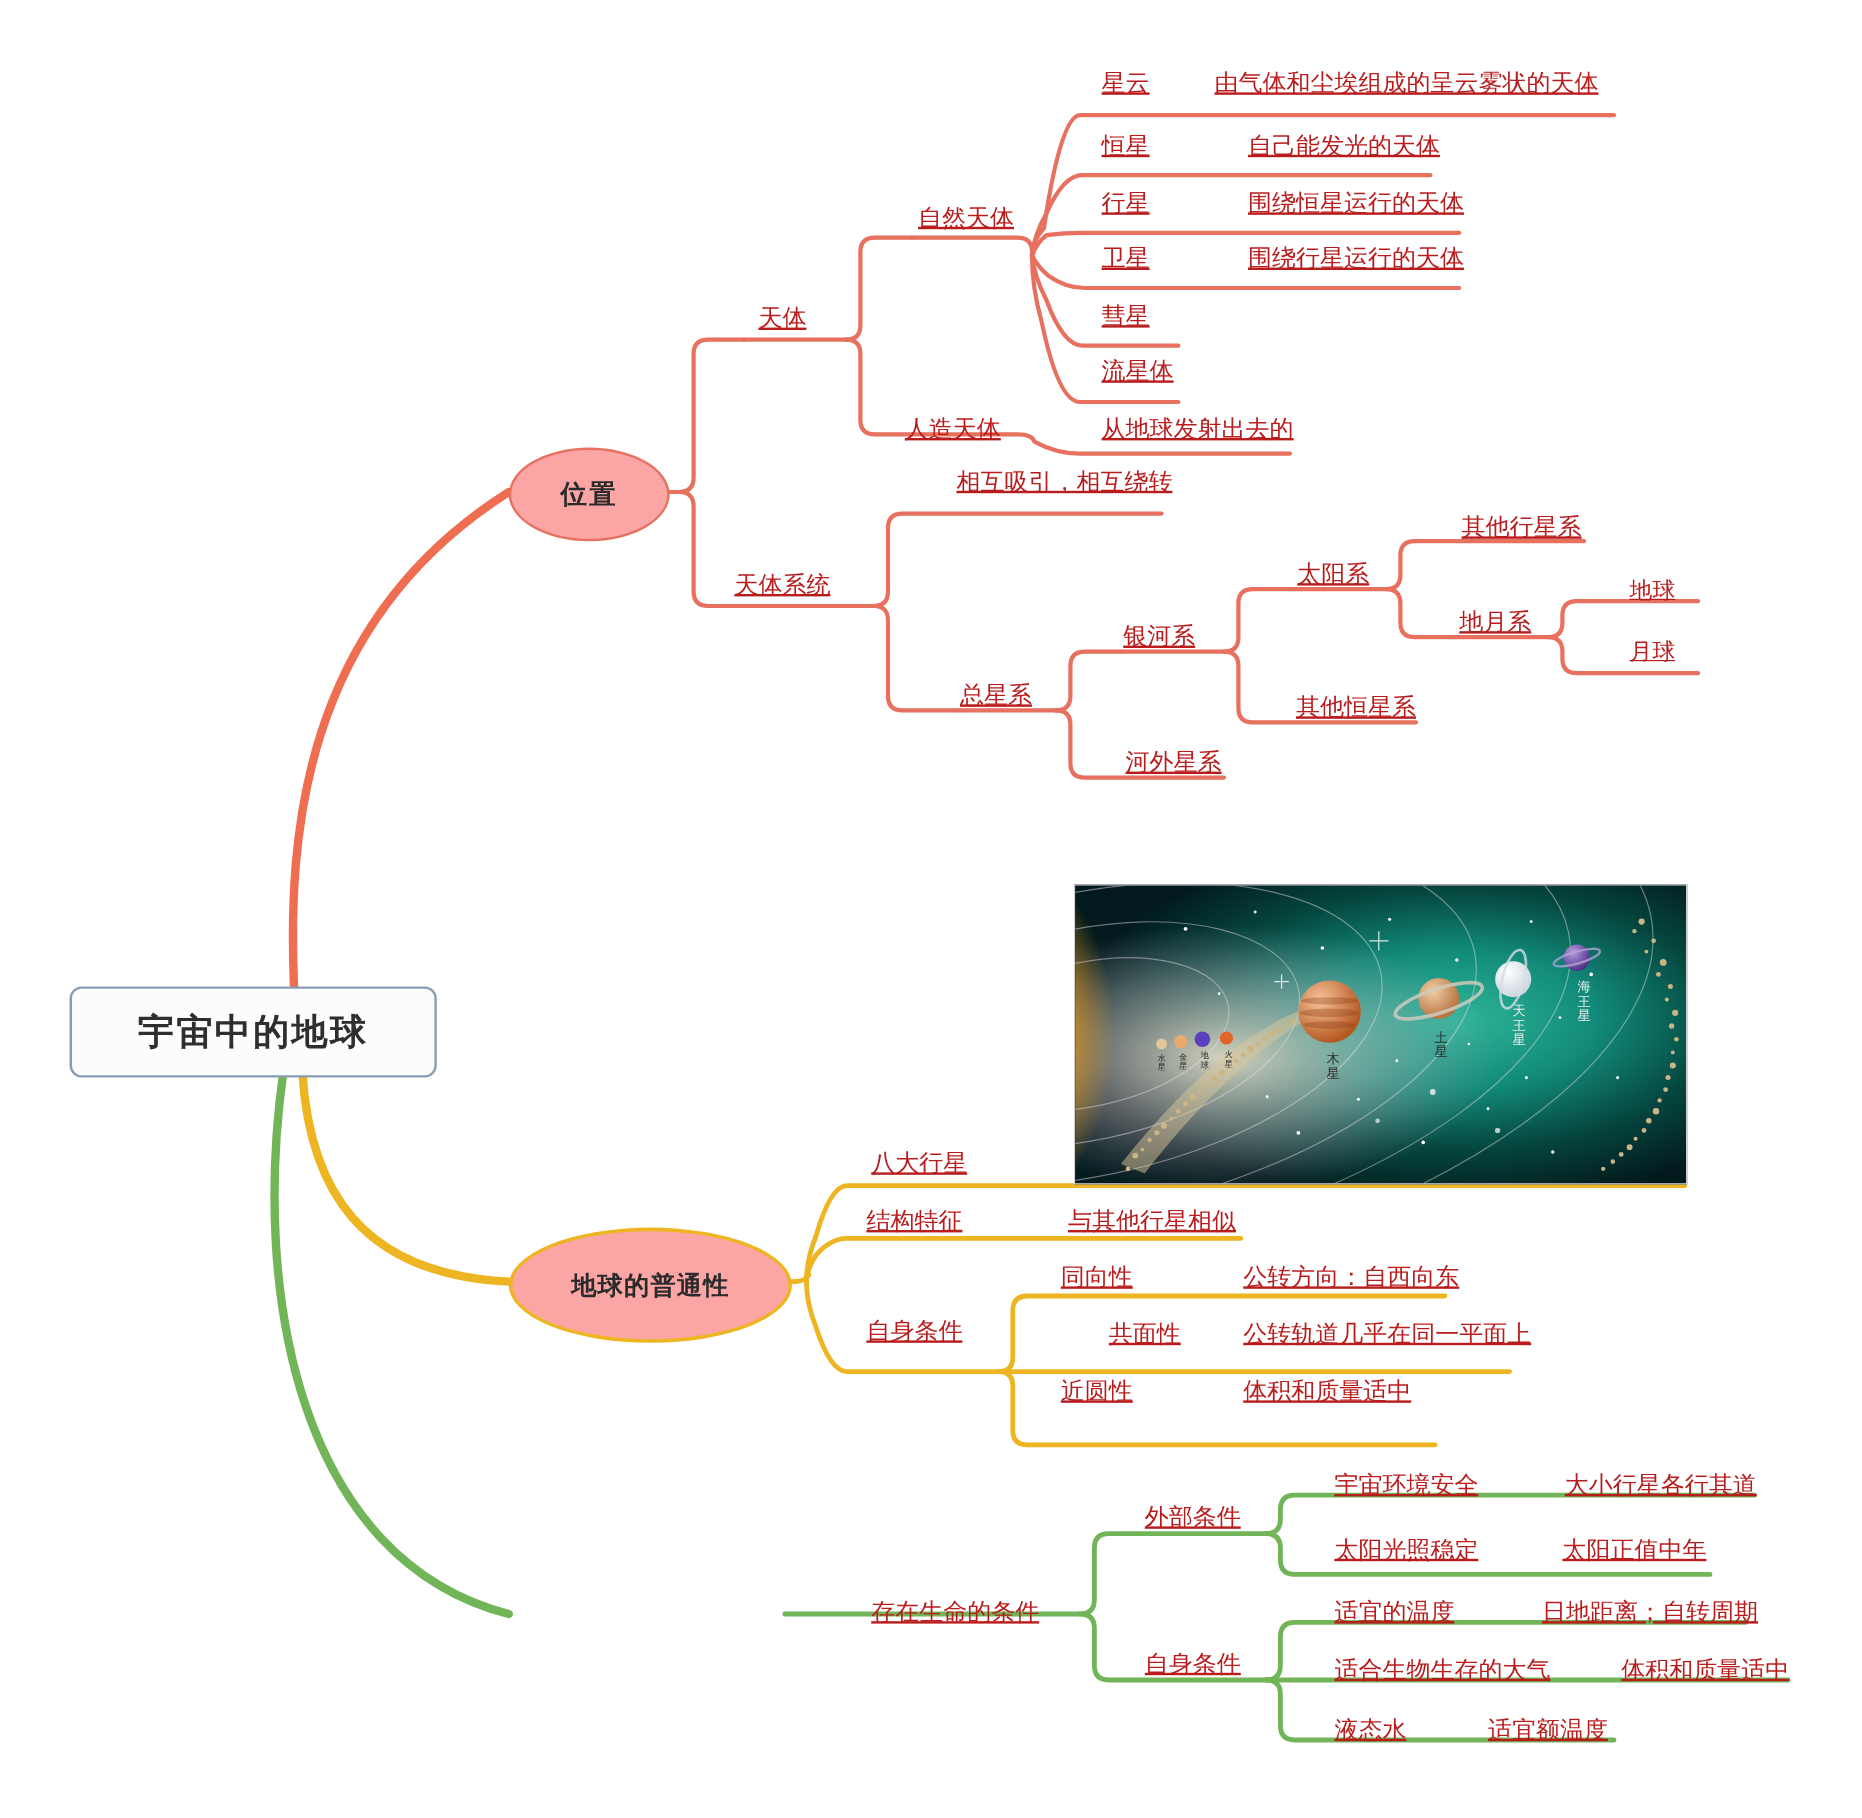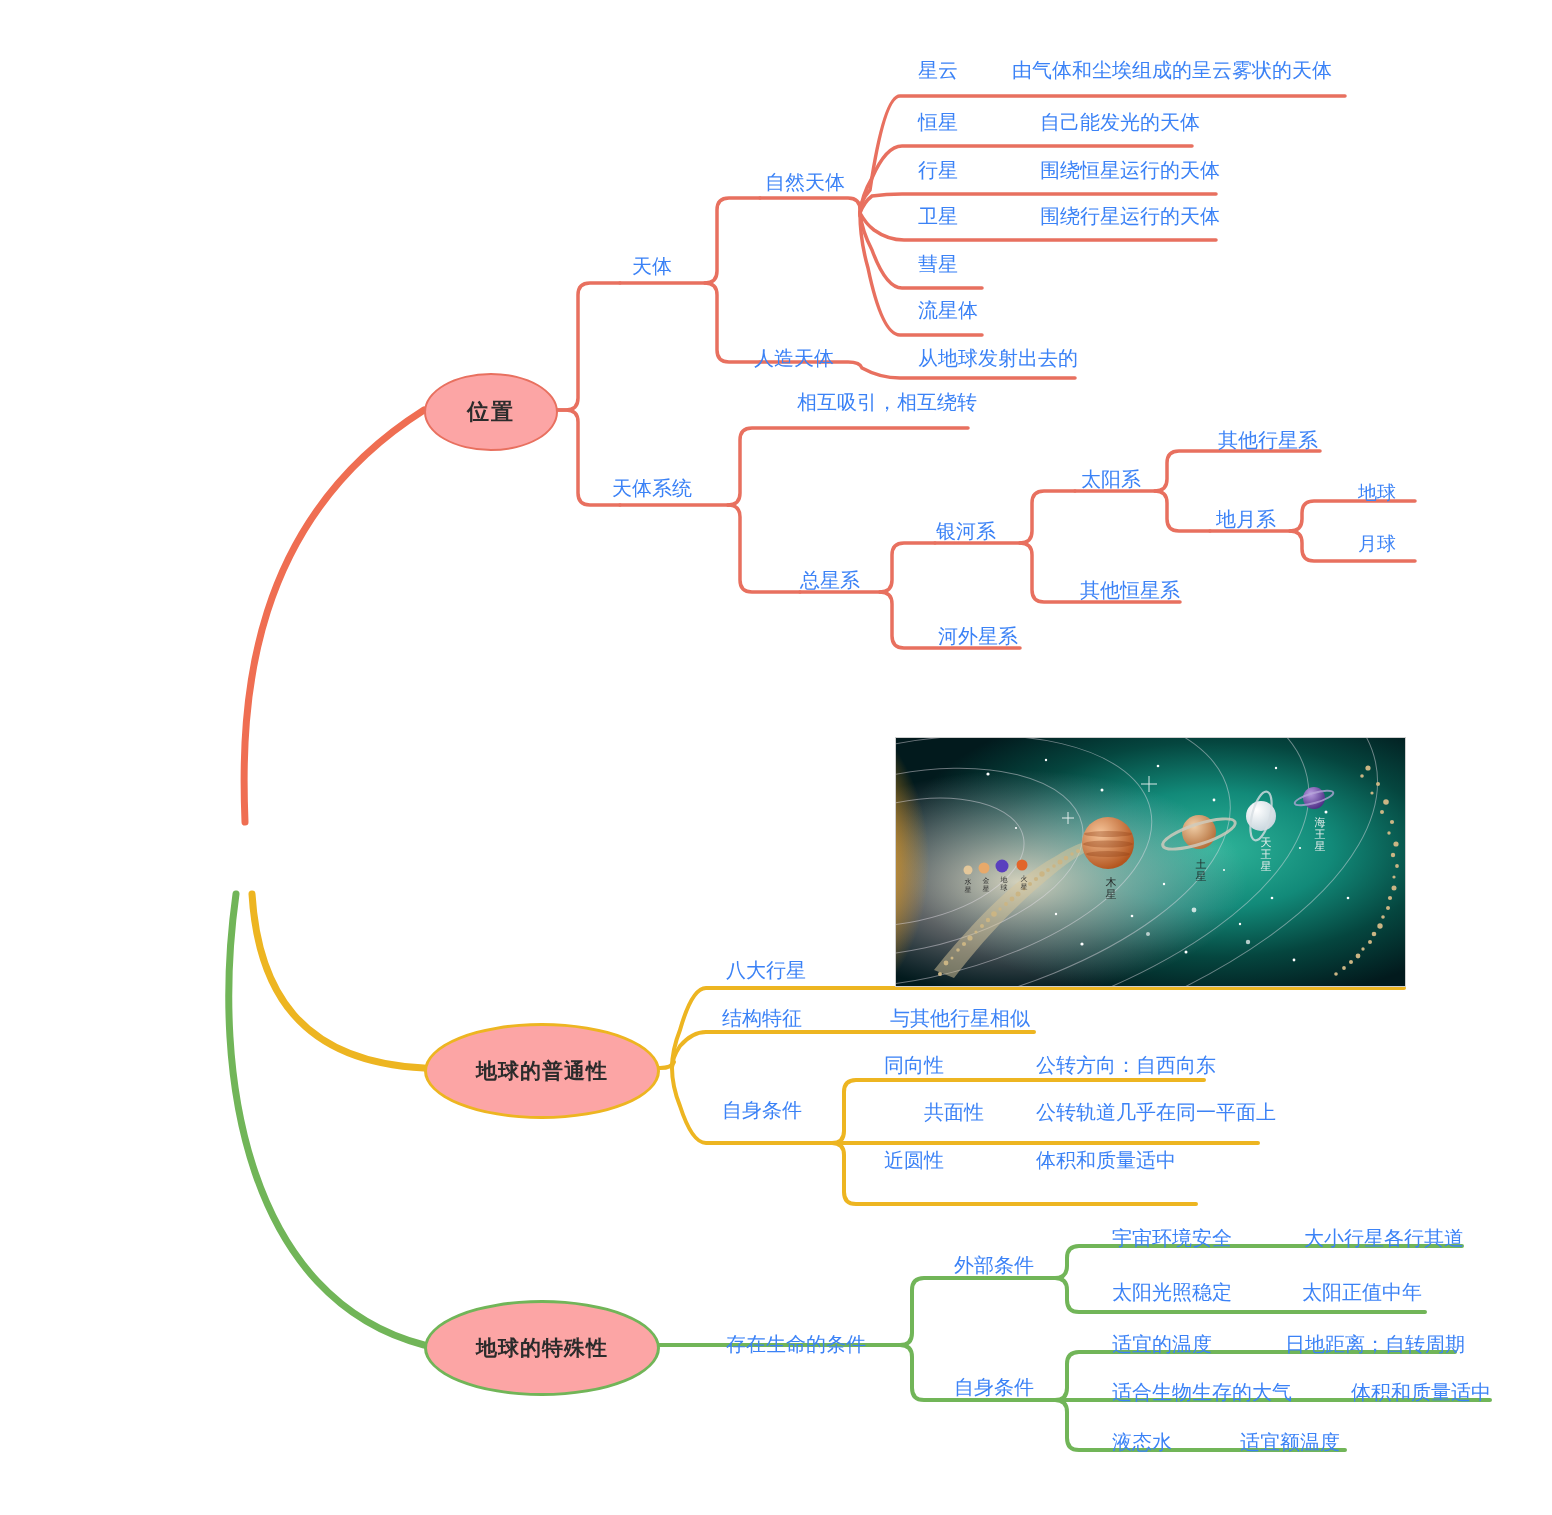--- a/index.html
+++ b/index.html
@@ -1,20 +1,20 @@
 <!DOCTYPE html>
 <html><head>
 <meta charset="utf-8">
 <style>
   html,body{margin:0;padding:0;background:#ffffff;}
   body{font-family:"Liberation Sans","DejaVu Sans",sans-serif;}
   #canvas{position:relative;width:1552px;height:1515px;background:#fff;overflow:hidden;}
   svg.wires{position:absolute;left:0;top:0;width:1552px;height:1515px;pointer-events:none;}
 
-  .lbl{position:absolute;color:#3b82f6;white-space:nowrap;line-height:1;}
+  .lbl{position:absolute;color:#b91c1c;white-space:nowrap;line-height:1;text-decoration:underline;}
   .lbl.s20{font-size:20px;}
   .lbl.s19{font-size:19px;}
 
   
   .root-node{
     position:absolute;left:58px;top:822px;width:302px;height:72px;
     border:2px solid #8a9bb5;border-radius:10px;background:#fbfcfe;
     display:flex;align-items:center;justify-content:center;
     font-size:30px;font-weight:bold;color:#2e2e2e;letter-spacing:2px;
   }
@@ -113,24 +113,24 @@
 
       <path d="M1055,1278 Q1067,1278 1067,1266 V1258 Q1067,1246 1079,1246 H1462" stroke="#71b558" stroke-width="4"></path>
       <path d="M1055,1278 Q1067,1278 1067,1290 V1300 Q1067,1312 1079,1312 H1425" stroke="#71b558" stroke-width="4"></path>
 
       <path d="M1055,1400 Q1067,1400 1067,1388 V1364 Q1067,1352 1079,1352 H1455" stroke="#71b558" stroke-width="4"></path>
       <path d="M1055,1400 Q1067,1400 1069,1400 H1490" stroke="#71b558" stroke-width="4"></path>
       <path d="M1055,1400 Q1067,1400 1067,1412 V1438 Q1067,1450 1079,1450 H1345" stroke="#71b558" stroke-width="4"></path>
     </g>
   </svg>
 
+  <div class="root-node">宇宙中的地球</div>
 
   <div class="ell red" id="node-weizhi">位置</div>
   <div class="ell yellow" id="node-putong">地球的普通性</div>
-  <div class="ell green" id="node-teshu">地球的特殊性</div>
 
   <div class="lbl s20" style="left:632px;top:256px">天体</div>
   <div class="lbl s20" style="left:765px;top:172px">自然天体</div>
   <div class="lbl s20" style="left:754px;top:348px">人造天体</div>
   <div class="lbl s20" style="left:918px;top:348px">从地球发射出去的</div>
 
   <div class="lbl s20" style="left:918px;top:60px">星云</div>
   <div class="lbl s20" style="left:1012px;top:60px">由气体和尘埃组成的呈云雾状的天体</div>
 
   <div class="lbl s20" style="left:918px;top:112px">恒星</div>

